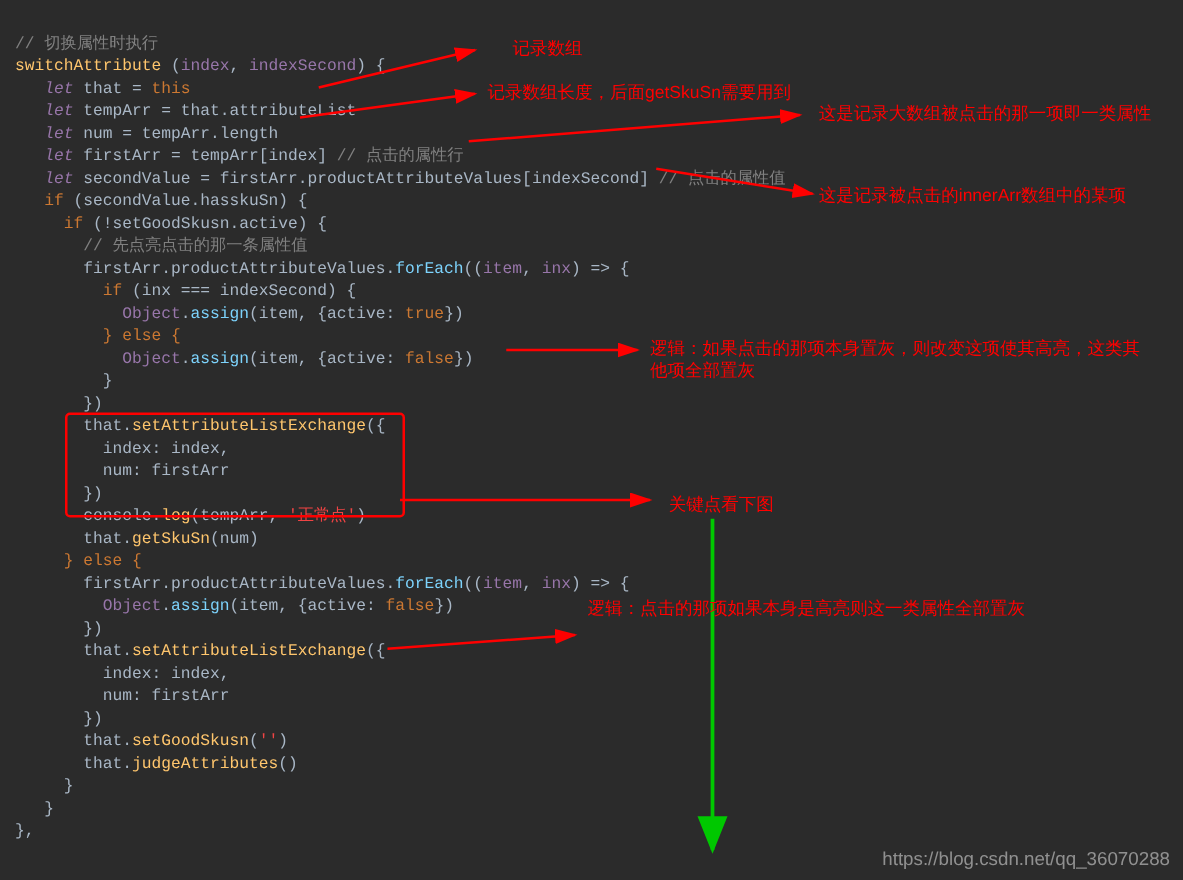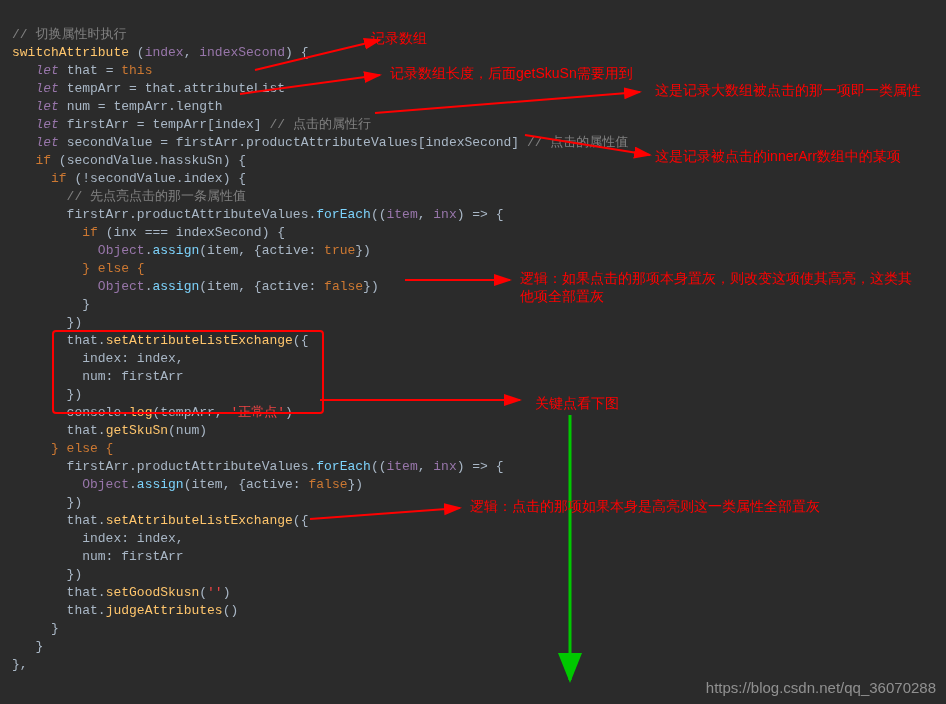--- a/index.html
+++ b/index.html
@@ -23,21 +23,21 @@
 
 <div class="code">
 <span class="c-comment">// 切换属性时执行</span>
 <span class="c-func">switchAttribute</span> (<span class="c-param">index</span>, <span class="c-param">indexSecond</span>) {
    <span class="c-const">let</span> <span>that</span> = <span class="c-keyword">this</span>
    <span class="c-const">let</span> <span>tempArr</span> = <span>that.attributeList</span>
    <span class="c-const">let</span> <span>num</span> = <span>tempArr.length</span>
    <span class="c-const">let</span> <span>firstArr</span> = <span>tempArr[index]</span> <span class="c-comment">// 点击的属性行</span>
    <span class="c-const">let</span> <span>secondValue</span> = <span>firstArr.productAttributeValues[indexSecond]</span> <span class="c-comment">// 点击的属性值</span>
    <span class="c-keyword">if</span> (<span>secondValue.hasskuSn</span>) {
-     <span class="c-keyword">if</span> (<span>!</span><span>secondValue.index</span>) {
+     <span class="c-keyword">if</span> (<span>!</span><span>setGoodSkusn.active</span>) {
        <span class="c-comment">// 先点亮点击的那一条属性值</span>
        <span>firstArr.productAttributeValues</span>.<span class="c-method">forEach</span>((<span class="c-param">item</span>, <span class="c-param">inx</span>) =&gt; {
          <span class="c-keyword">if</span> (<span>inx === indexSecond</span>) {
            <span class="c-param">Object</span>.<span class="c-method">assign</span><span>(item, {active: </span><span class="c-bool">true</span><span>})</span>
          <span class="c-keyword">} else {</span>
            <span class="c-param">Object</span>.<span class="c-method">assign</span><span>(item, {active: </span><span class="c-bool">false</span><span>})</span>
          <span>}</span>
        <span>})</span>
        <span>that.</span><span class="c-func">setAttributeListExchange</span><span>({</span>
          <span>index: index,</span>
@@ -74,21 +74,21 @@
   <line x1="255" y1="70" x2="380" y2="40" stroke="#ff0000" stroke-width="2" marker-end="url(#rA)"></line>
   <line x1="240" y1="94" x2="380" y2="75" stroke="#ff0000" stroke-width="2" marker-end="url(#rA)"></line>
   <line x1="375" y1="113" x2="640" y2="92" stroke="#ff0000" stroke-width="2" marker-end="url(#rA)"></line>
   <line x1="525" y1="135" x2="650" y2="155" stroke="#ff0000" stroke-width="2" marker-end="url(#rA)"></line>
   <line x1="405" y1="280" x2="510" y2="280" stroke="#ff0000" stroke-width="2" marker-end="url(#rA)"></line>
   <line x1="320" y1="400" x2="520" y2="400" stroke="#ff0000" stroke-width="2" marker-end="url(#rA)"></line>
   <line x1="310" y1="519" x2="460" y2="508" stroke="#ff0000" stroke-width="2" marker-end="url(#rA)"></line>
   <line x1="570" y1="415" x2="570" y2="680" stroke="#00c800" stroke-width="3" marker-end="url(#gA)"></line>
 </svg>
 
-<div class="annot" style="left:371px;top:30px">记录数组</div>
+<div class="annot" style="left:410px;top:30px">记录数组</div>
 <div class="annot" style="left:390px;top:65px">记录数组长度，后面getSkuSn需要用到</div>
 <div class="annot" style="left:655px;top:82px;white-space:normal;width:280px">这是记录大数组被点击的那一项即一类属性</div>
 <div class="annot" style="left:655px;top:148px">这是记录被点击的innerArr数组中的某项</div>
 <div class="annot" style="left:520px;top:270px;white-space:normal;width:405px">逻辑：如果点击的那项本身置灰，则改变这项使其高亮，这类其他项全部置灰</div>
 <div class="annot" style="left:535px;top:395px">关键点看下图</div>
-<div class="annot" style="left:470px;top:498px">逻辑：点击的那项如果本身是高亮则这一类属性全部置灰</div>
+<div class="annot" style="left:470px;top:478px">逻辑：点击的那项如果本身是高亮则这一类属性全部置灰</div>
 
 <div class="watermark">https://blog.csdn.net/qq_36070288</div>
 
 </body></html>

